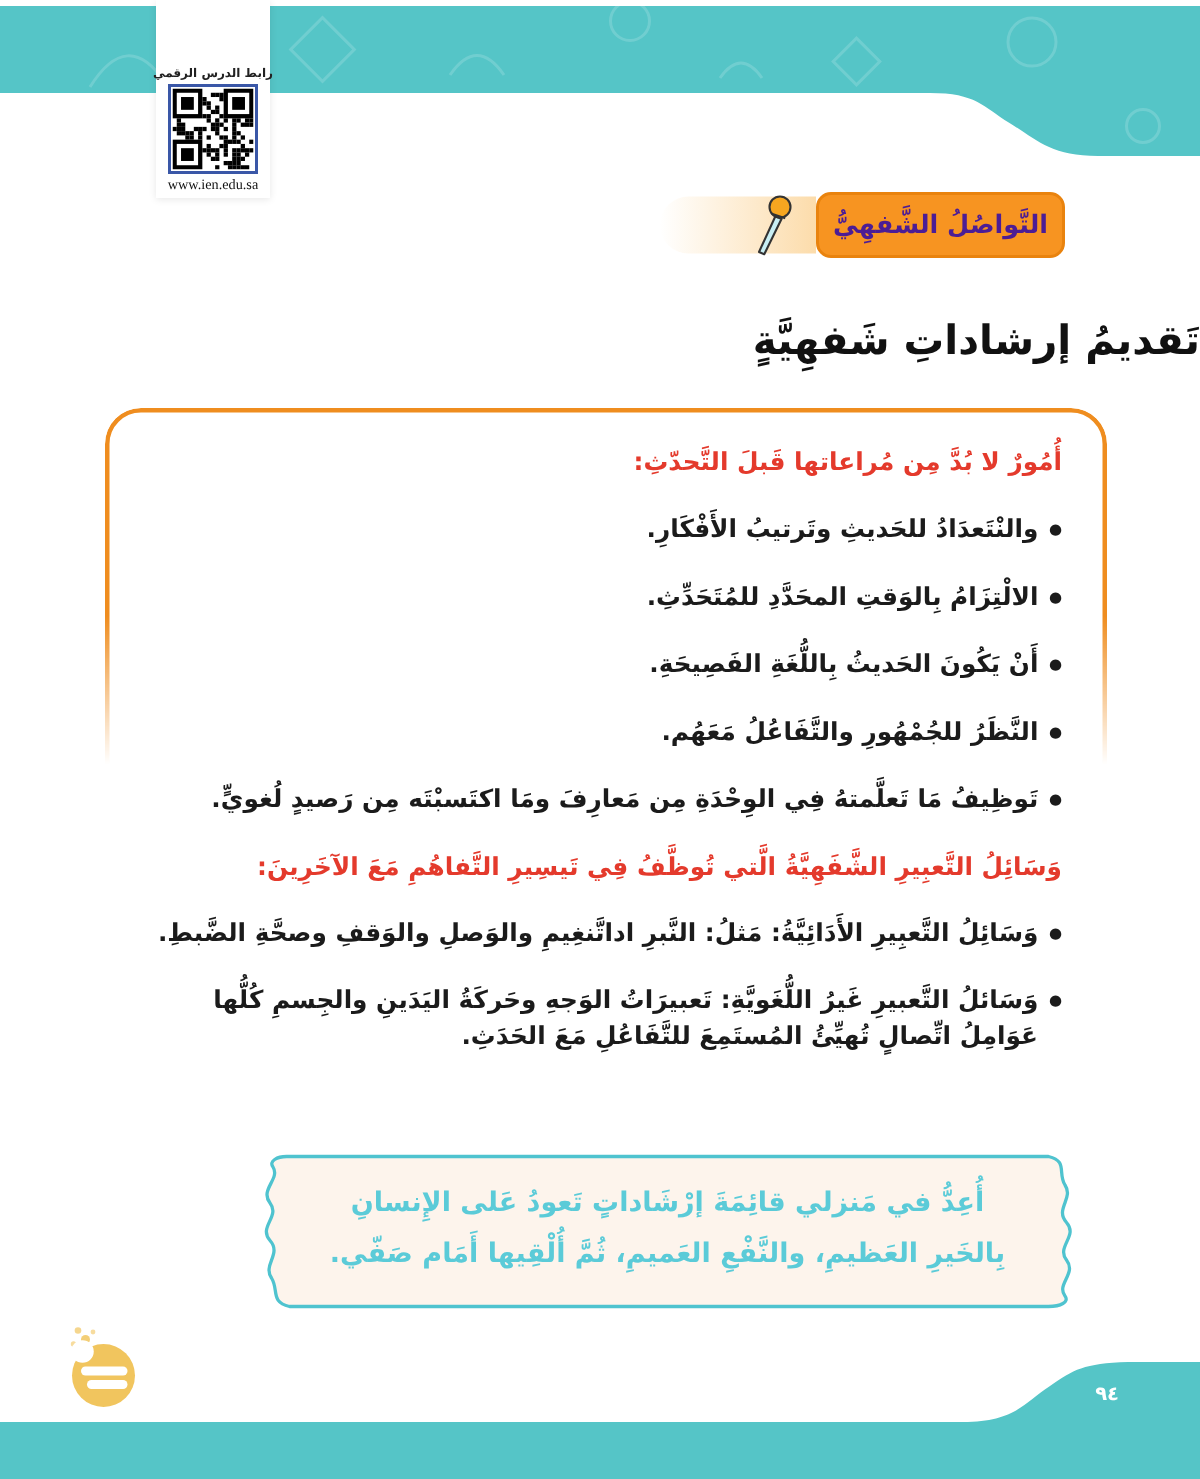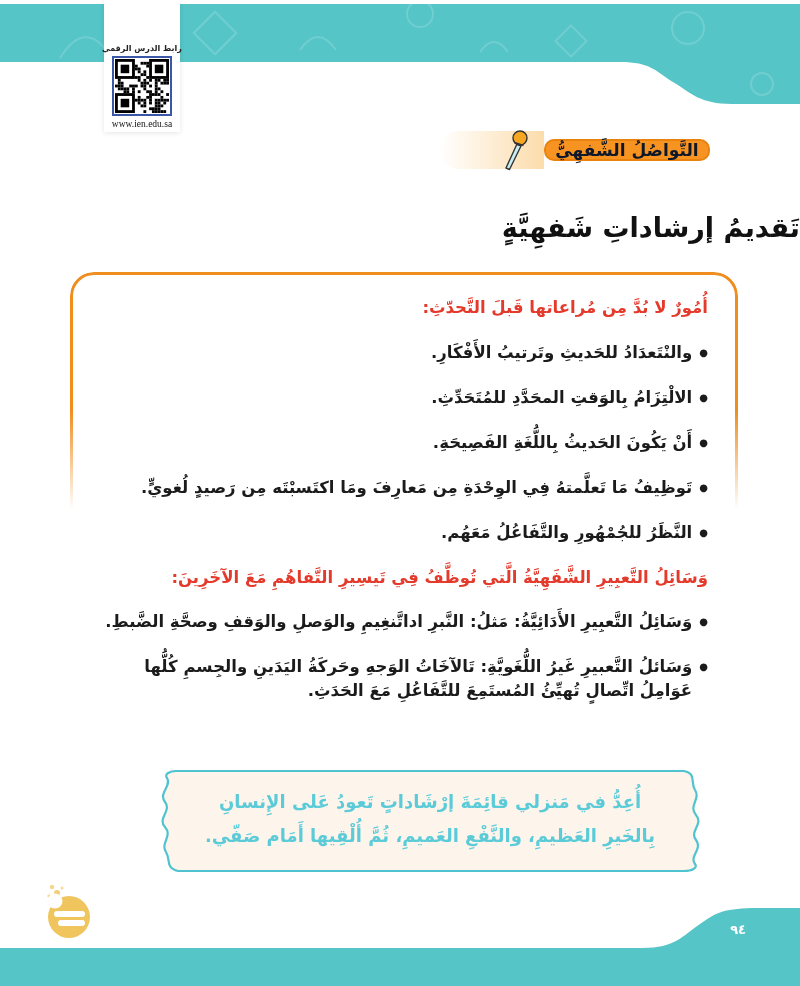--- a/index.html
+++ b/index.html
@@ -22,40 +22,40 @@
     display:flex;flex-direction:column;align-items:center;box-shadow:0 1px 5px rgba(0,0,0,.10);}
   .qr-label{margin-top:44px;font-size:8px;font-weight:bold;color:#222;white-space:nowrap}
   .qr-frame{margin-top:3px;border:2px solid var(--qr_border);background:#fff;padding:1px}
   .qr-url{margin-top:3px;font-family:"Liberation Serif",serif;font-size:9.5px;color:#111;white-space:nowrap}
 
   
   .badge-wrap{position:absolute;top:131px;right:90px;height:38px;display:flex;align-items:center;z-index:2}
   .badge-tail{position:relative;width:104px;height:38px;border-radius:19px 0 0 19px;
     background:linear-gradient(to left,#fcdcab,rgba(252,220,171,0));}
   .mic-icon{position:absolute;right:14px;top:-3px}
-  .badge{width:166px;height:22px;background:var(--orange);border:2px solid #e9830e;border-radius:10px;
-    color:#0f172a;font-size:17px;font-weight:bold;display:flex;align-items:center;justify-content:center;text-align:right;}
+  .badge{width:166px;height:44px;background:var(--orange);border:2px solid #e9830e;border-radius:10px;
+    color:#4c1d95;font-size:17px;font-weight:bold;display:flex;align-items:center;justify-content:center;text-align:right;}
 
   .page-title{position:absolute;top:212px;left:0;width:800px;text-align:right;
     font-size:27px;font-weight:bold;color:#111;z-index:2}
 
   
   .box-border{position:absolute;left:70px;top:272px;width:668px;height:330px;
     border:3px solid var(--orange-border);border-radius:24px;
     -webkit-mask-image:linear-gradient(to bottom,#000 42%,transparent 72%);
             mask-image:linear-gradient(to bottom,#000 42%,transparent 72%);z-index:1}
   .box-content{position:absolute;left:70px;top:272px;width:668px;direction:rtl;
     padding:24px 30px 0 18px;z-index:2}
   .section-heading{color:var(--red);font-size:16.5px;font-weight:bold;margin-bottom:21px;line-height:1.45}
   .bullet{font-size:16.5px;font-weight:bold;color:var(--ink);margin-bottom:21px;line-height:1.45;
     padding-right:16px;text-indent:-16px}
   .bullet::before{content:"●";font-size:10px;margin-left:7px;position:relative;top:-2px}
 
   
-  .activity{position:absolute;left:152px;top:768px;width:556px;height:106px;z-index:2}
+  .activity{position:absolute;left:167px;top:768px;width:556px;height:106px;z-index:2}
   .activity-svg{position:absolute;inset:0}
   .activity-text{position:absolute;inset:0;direction:rtl;display:flex;align-items:center;justify-content:center;
     padding:6px 46px 10px;text-align:center;color:var(--activity_text);
     font-size:18px;font-weight:bold;line-height:1.9}
 
   .logo{position:absolute;left:42px;top:884px;z-index:2}
 
   .page-number{position:absolute;left:698px;top:922px;width:48px;text-align:right;z-index:3;
     color:#fff;font-size:13px;font-weight:bold}
 </style>
@@ -203,25 +203,25 @@
 </div>
 
 <h1 class="page-title">تَقديمُ إرشاداتِ شَفهِيَّةٍ</h1>
 
 <div class="box-border"></div>
 <div class="box-content">
   <div class="section-heading">أُمُورٌ لا بُدَّ مِن مُراعاتها قَبلَ التَّحدّثِ:</div>
   <div class="bullet">والنْتَعدَادُ للحَديثِ وتَرتيبُ الأَفْكَارِ.</div>
   <div class="bullet">الالْتِزَامُ بِالوَقتِ المحَدَّدِ للمُتَحَدِّثِ.</div>
   <div class="bullet">أَنْ يَكُونَ الحَديثُ بِاللُّغَةِ الفَصِيحَةِ.</div>
+  <div class="bullet">النَّظَرُ للجُمْهُورِ والتَّفَاعُلُ مَعَهُم.</div>
   <div class="bullet">تَوظِيفُ مَا تَعلَّمتهُ فِي الوِحْدَةِ مِن مَعارِفَ ومَا اكتَسبْتَه مِن رَصيدٍ لُغويٍّ.</div>
-  <div class="bullet">النَّظَرُ للجُمْهُورِ والتَّفَاعُلُ مَعَهُم.</div>
   <div class="section-heading">وَسَائِلُ التَّعبِيرِ الشَّفَهِيَّةُ الَّتي تُوظَّفُ فِي تَيسِيرِ التَّفاهُمِ مَعَ الآخَرِينَ:</div>
   <div class="bullet">وَسَائِلُ التَّعبِيرِ الأَدَائِيَّةُ: مَثلُ: النَّبرِ اداتَّنغِيمِ والوَصلِ والوَقفِ وصحَّةِ الضَّبطِ.</div>
-  <div class="bullet">وَسَائلُ التَّعبيرِ غَيرُ اللُّغَويَّةِ: تَالآخَاتُ الوَجهِ وحَركَةُ اليَدَينِ والجِسمِ كُلُّها عَوَامِلُ اتِّصالٍ تُهيِّئُ المُستَمِعَ للتَّفَاعُلِ مَعَ الحَدَثِ.</div>
+  <div class="bullet">وَسَائلُ التَّعبيرِ غَيرُ اللُّغَويَّةِ: تَعبيرَاتُ الوَجهِ وحَركَةُ اليَدَينِ والجِسمِ كُلُّها عَوَامِلُ اتِّصالٍ تُهيِّئُ المُستَمِعَ للتَّفَاعُلِ مَعَ الحَدَثِ.</div>
 </div>
 
 <div class="activity">
   <svg class="activity-svg" viewBox="0 0 556 106" preserveAspectRatio="none">
     <path d="M24,3 H532
              C545,6 538,14 543,22 C549,31 536,38 544,47 C552,56 537,63 544,72 C551,81 537,88 543,96 C546,100 540,103 532,103
              H26
              C13,100 19,92 14,84 C8,75 21,68 13,59 C5,50 20,43 13,34 C6,25 20,18 15,10 C12,6 18,3 24,3 Z" style="fill:var(--cream)" stroke="#4fc3cf" stroke-width="2.2" stroke-linejoin="round"></path>
   </svg>
   <div class="activity-text">أُعِدُّ في مَنزلي قائِمَةَ إرْشَاداتٍ تَعودُ عَلى الإِنسانِ بِالخَيرِ العَظيمِ، والنَّفْعِ العَميمِ، ثُمَّ أُلْقِيها أَمَام صَفّي.</div>

